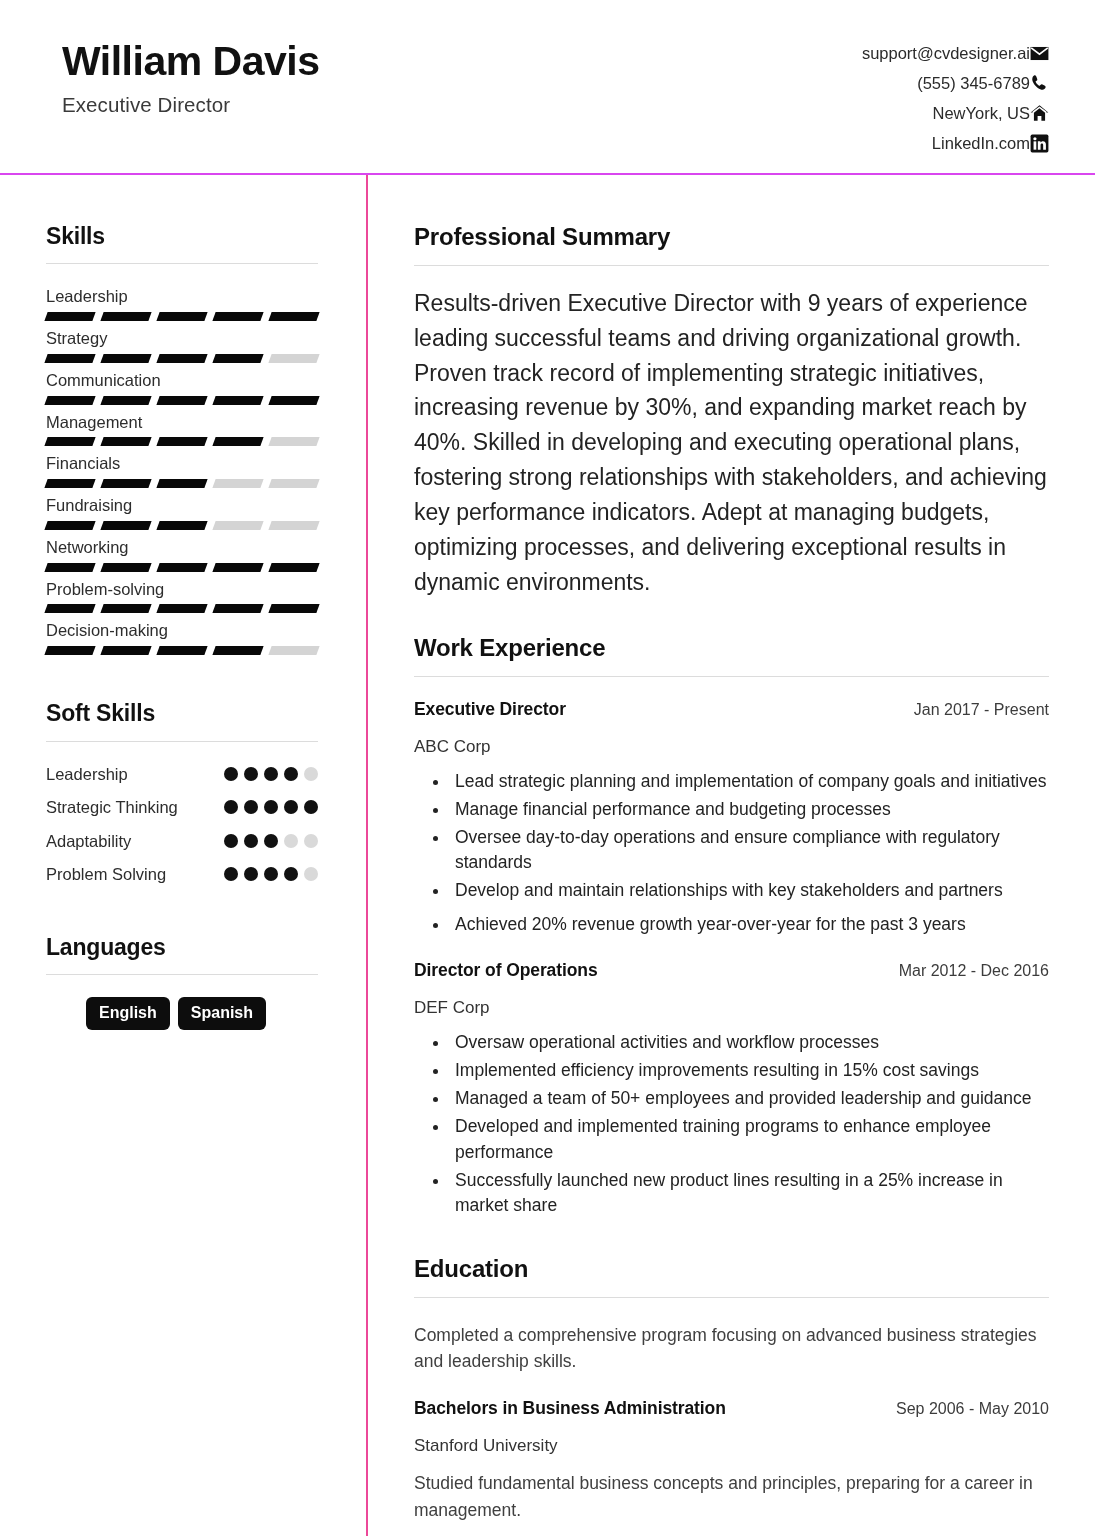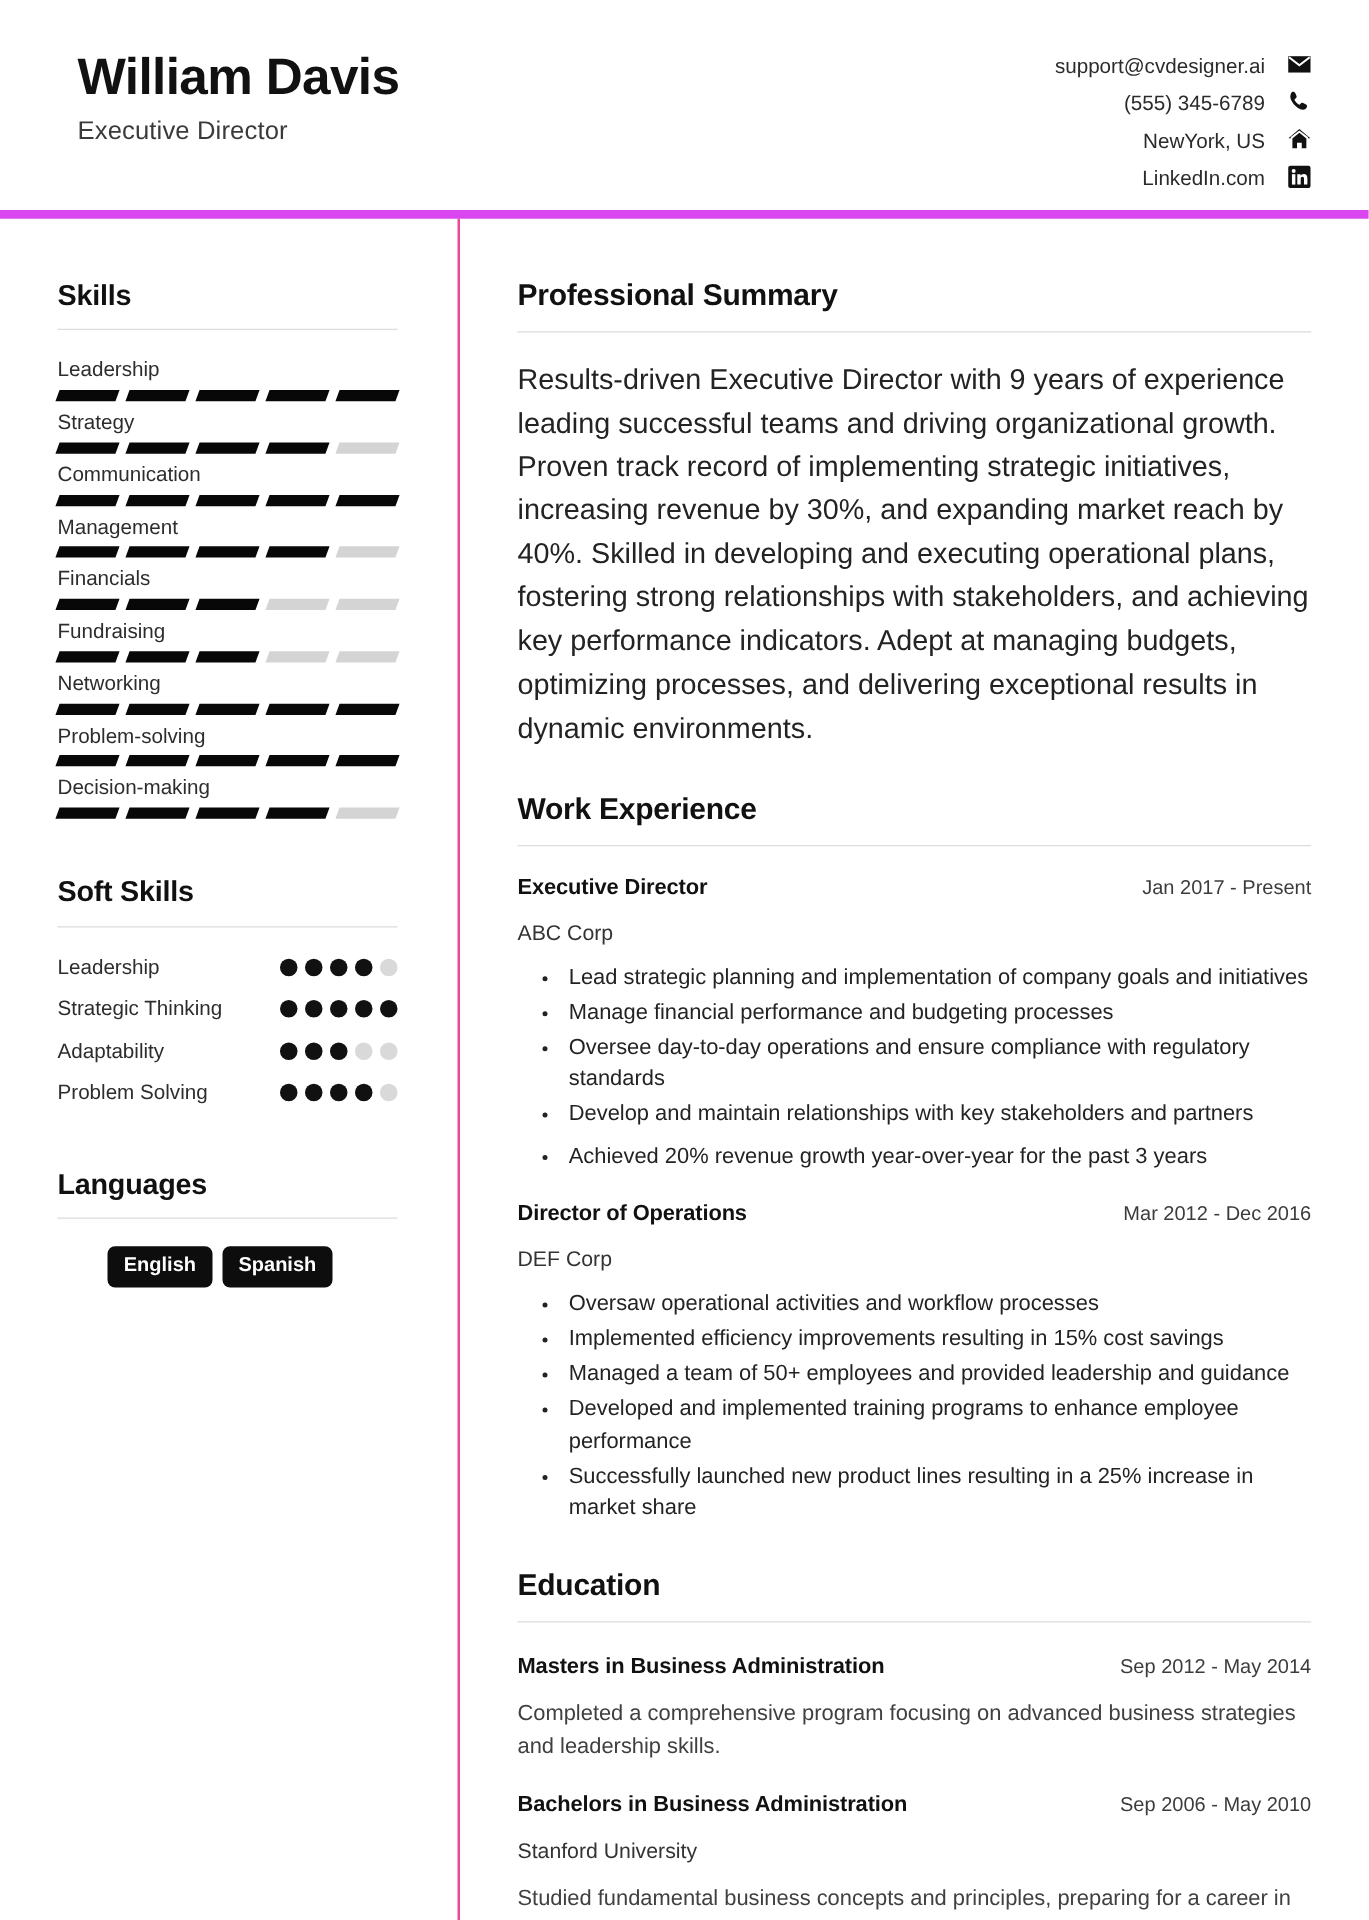--- a/index.html
+++ b/index.html
@@ -9,39 +9,39 @@
     font-family:"Liberation Sans", sans-serif;
     color:#1a1a1a;
     -webkit-font-smoothing:antialiased;
   }
   .page { width:1095px; height:1536px; position:relative; display:flex; flex-direction:column; }
 
   
   .header {
     display:flex; align-items:flex-start; justify-content:space-between;
     padding:34px 46px 22px 62px;
-    border-bottom:7px solid #d946ef;
+    border-bottom:2px solid #d946ef;
     min-height:175px;
   }
   .id-block { padding-top:6px; }
   .full-name {
     font-size:41px; font-weight:bold; letter-spacing:-0.5px;
     line-height:1.05; color:#111;
   }
   .job-title {
     font-size:20.5px; font-weight:400; color:#3a3a3a;
     margin-top:10px; letter-spacing:0.1px;
   }
   .contact-block {
     display:flex; flex-direction:column; align-items:flex-end;
     gap:6px; padding-top:8px;
   }
   .contact-row {
-    display:flex; align-items:flex-start; justify-content:flex-end;
-    gap:18px; font-size:16.5px; color:#2b2b2b; line-height:1.45;
+    display:flex; align-items:center; justify-content:flex-end;
+    gap:0; font-size:16.5px; color:#2b2b2b; line-height:1.45;
   }
   .contact-row .ico { width:19px; height:19px; display:inline-flex; align-items:center; justify-content:center; flex:none; }
   .contact-row .ico svg { display:block; }
 
   
   .body { display:flex; flex:1; align-items:stretch; }
   .sidebar {
     width:368px; flex:none;
     border-right:2px solid #ec4899;
     padding:48px 48px 20px 46px;
@@ -383,24 +383,20 @@
           </div>
       </section>
 
       <div class="main-gap"></div>
 
       <section class="sec">
         <div class="sec-title">Education</div>
         <div class="sec-rule"></div>
         <div id="edu-list">
             <div class="edu-entry">
-              <div class="entry-head">
-                <div class="entry-role">Masters in Business Administration</div>
-                <div class="entry-date">Sep 2012 - May 2014</div>
-              </div>
               <p class="edu-desc">Completed a comprehensive program focusing on advanced business strategies and leadership skills.</p>
             </div>
             <div class="edu-entry">
               <div class="entry-head">
                 <div class="entry-role">Bachelors in Business Administration</div>
                 <div class="entry-date">Sep 2006 - May 2010</div>
               </div>
               <div class="entry-org">Stanford University</div>
               <p class="edu-desc">Studied fundamental business concepts and principles, preparing for a career in management.</p>
             </div>

